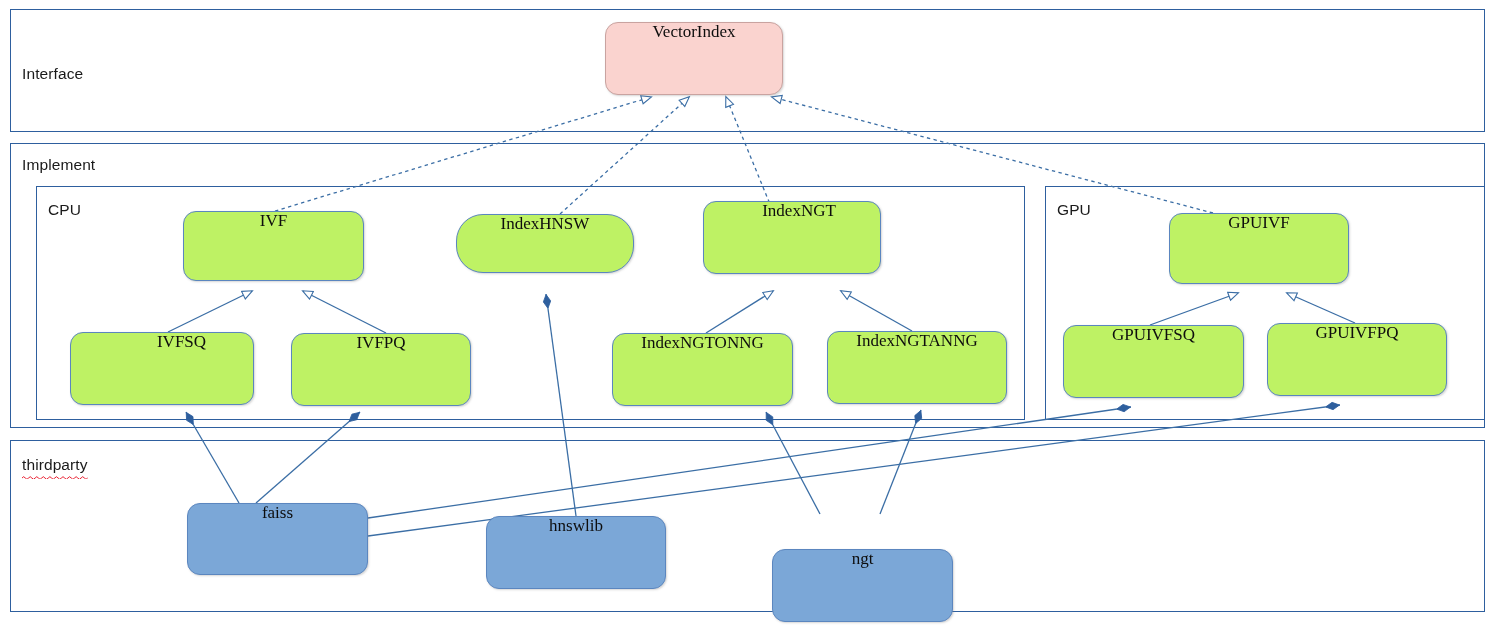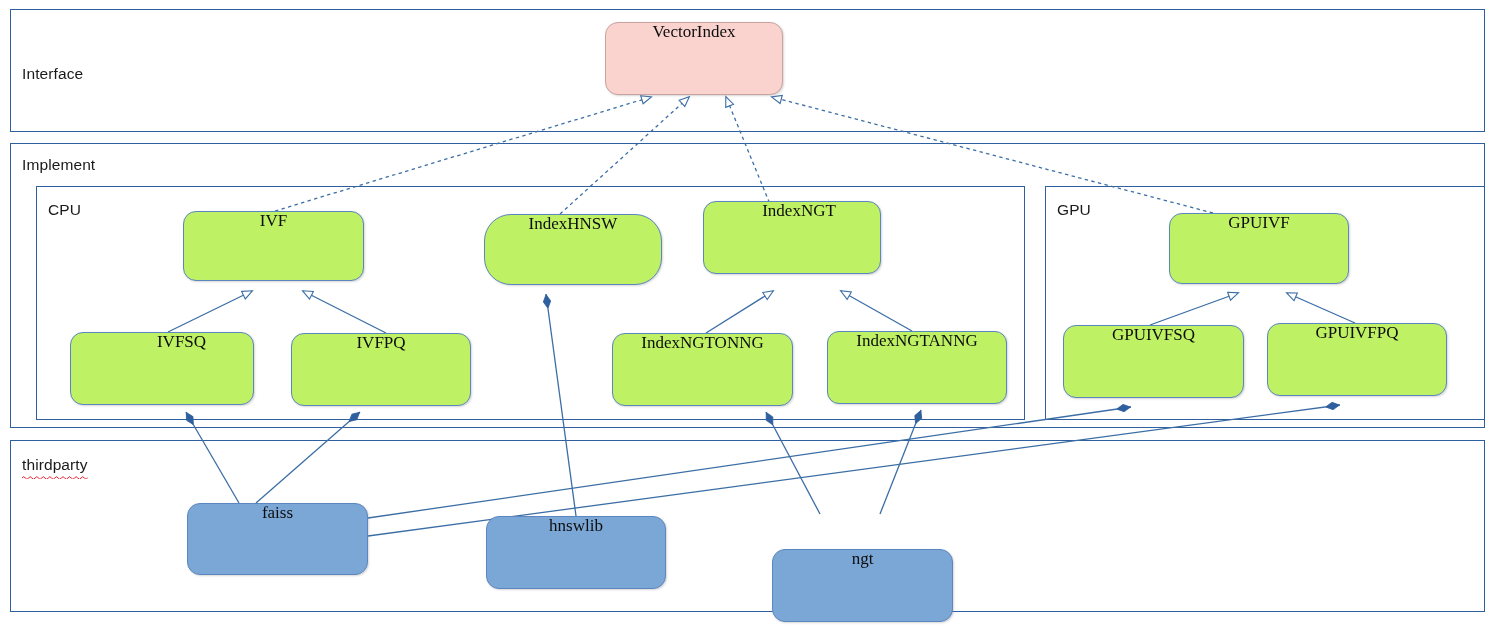--- a/index.html
+++ b/index.html
@@ -134,21 +134,21 @@
   </svg>
 
   <div class="node iface" style="left:605px; top:22px; width:178px; height:73px;">
     <span>VectorIndex</span>
   </div>
 
   <div class="node impl" style="left:183px; top:211px; width:181px; height:70px;">
     <span>IVF</span>
   </div>
 
-  <div class="node impl" style="left:484px; top:214px; width:178px; height:71px;border-radius:27px;">
+  <div class="node impl" style="left:456px; top:214px; width:178px; height:59px;border-radius:27px;">
     <span>IndexHNSW</span>
   </div>
 
   <div class="node impl" style="left:703px; top:201px; width:178px; height:73px;padding-left:14px;">
     <span>IndexNGT</span>
   </div>
 
   <div class="node impl" style="left:1169px; top:213px; width:180px; height:71px;">
     <span>GPUIVF</span>
   </div>

